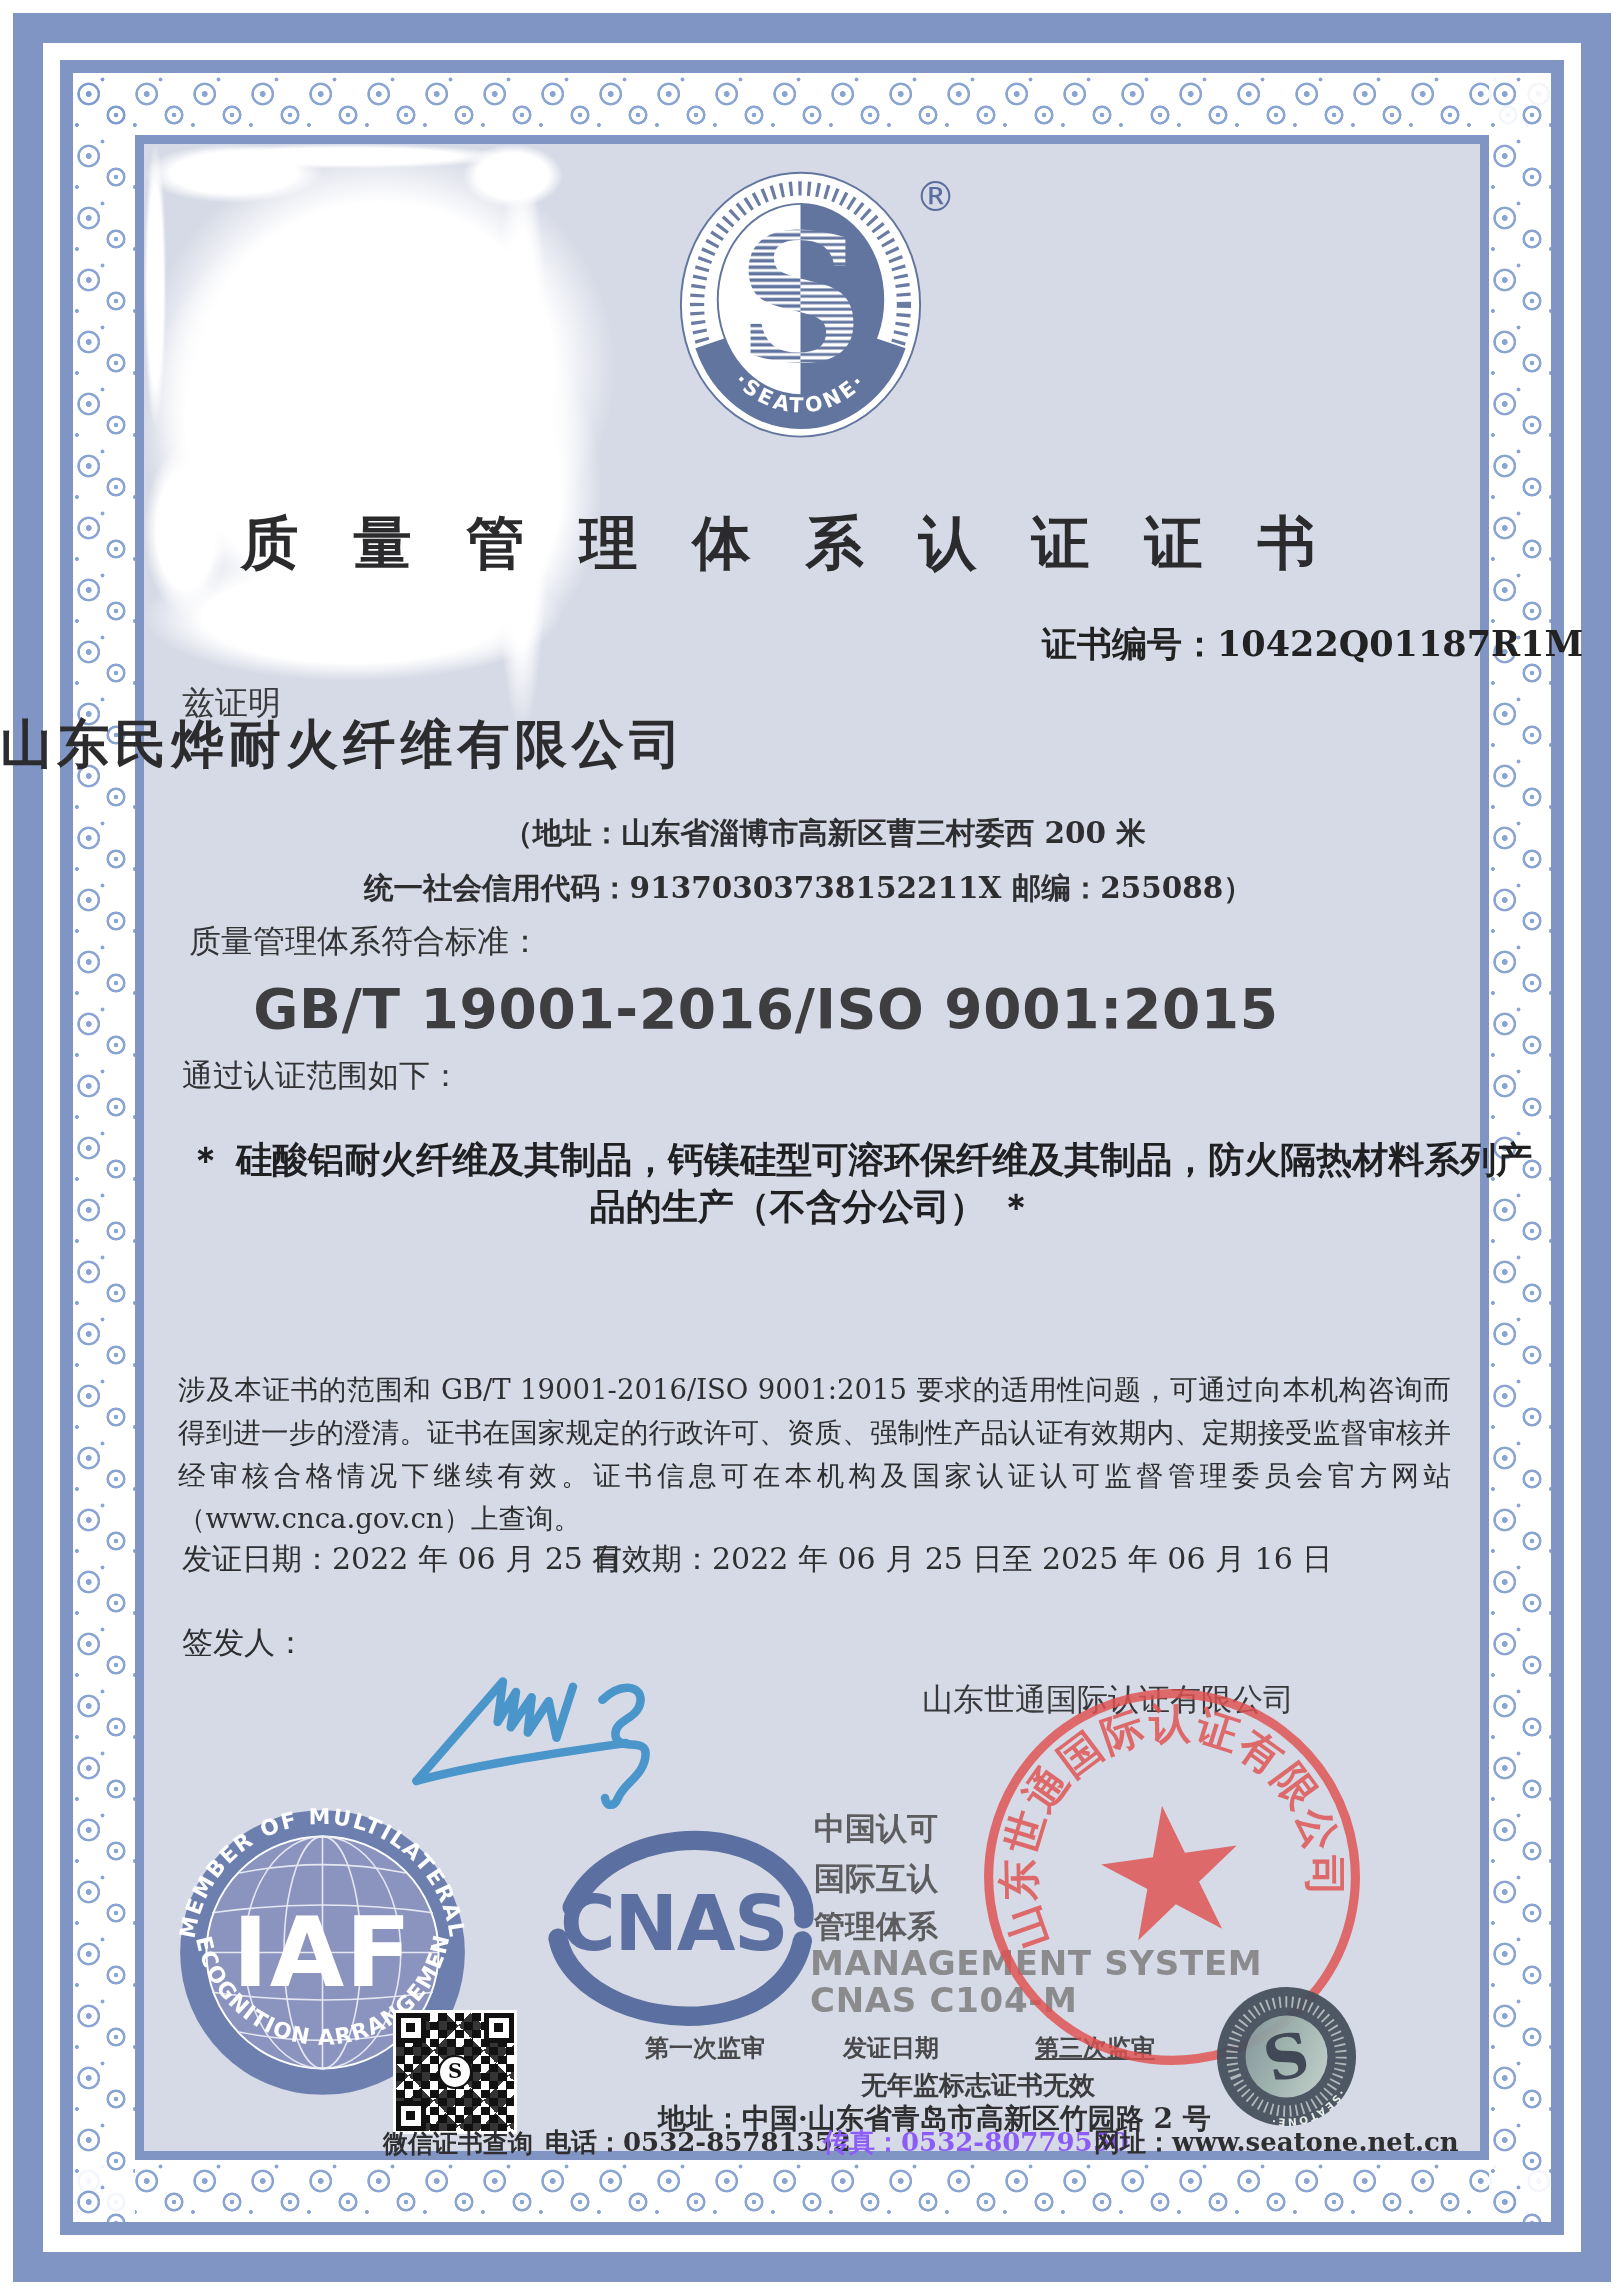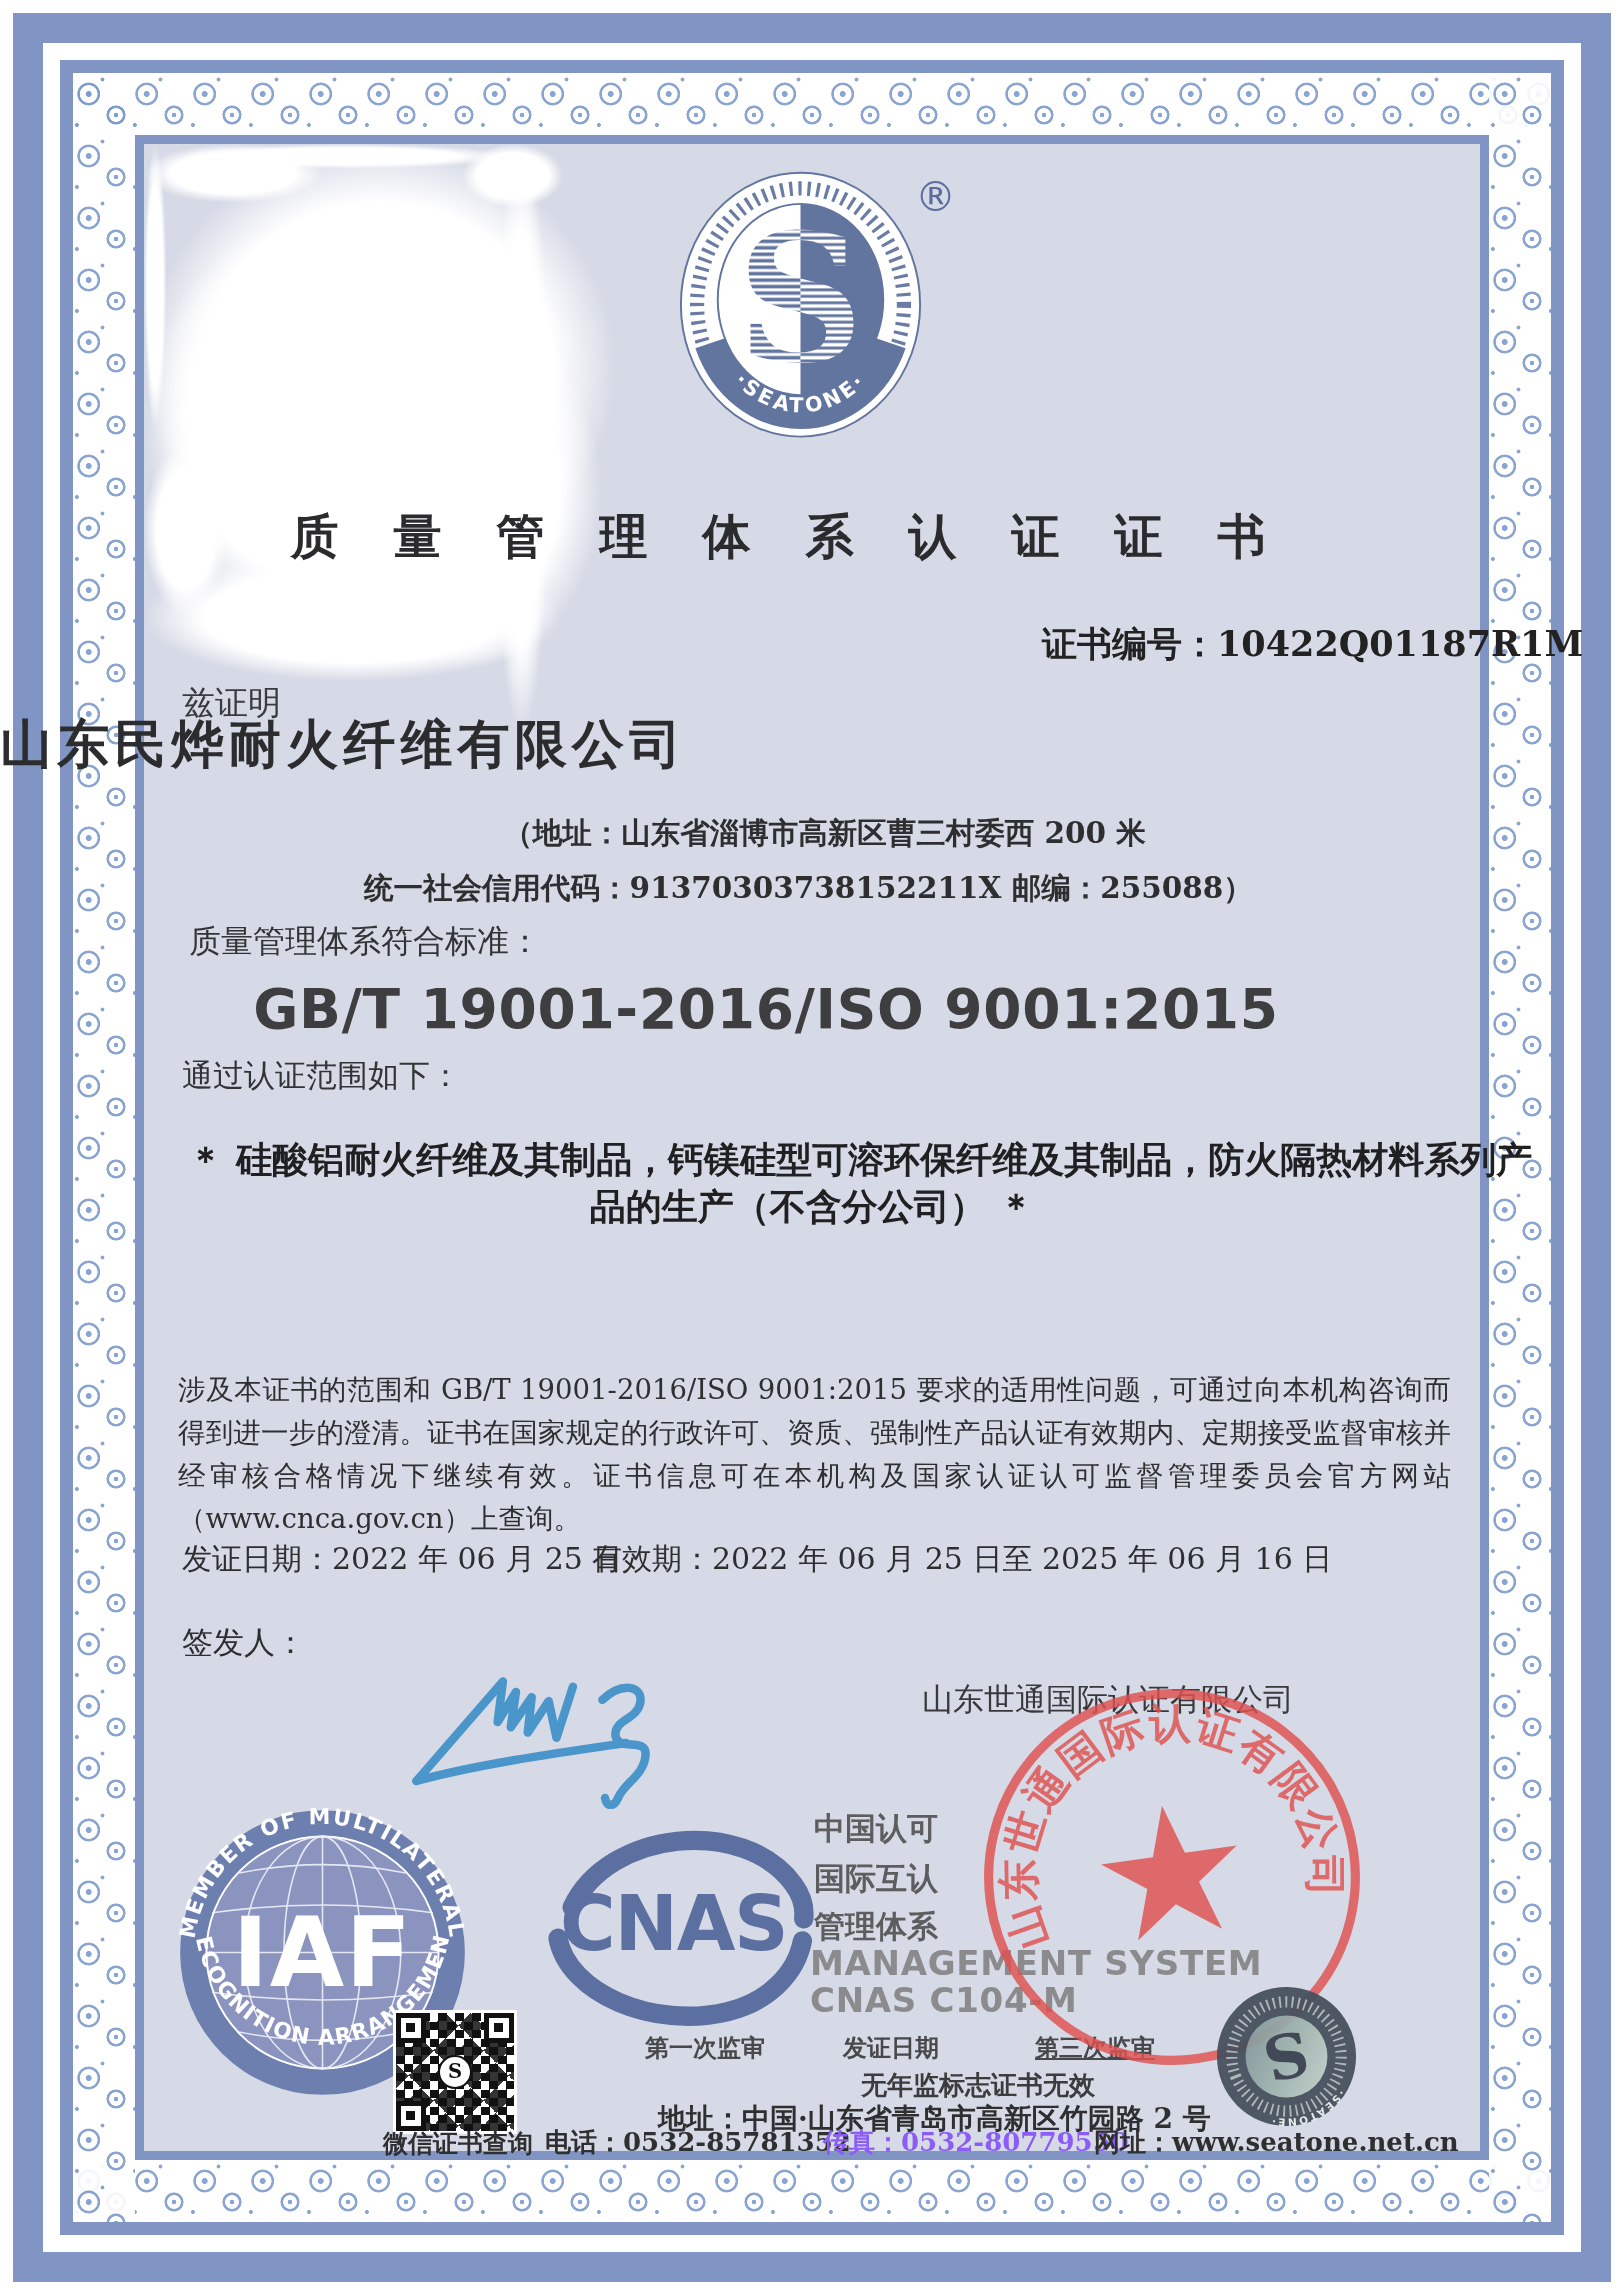--- a/index.html
+++ b/index.html
@@ -33,21 +33,21 @@
       radial-gradient(closest-side at 30% 58%, #fff 0 75%, rgba(255,255,255,0) 100%),
       radial-gradient(closest-side at 70% 66%, #fff 0 70%, rgba(255,255,255,0) 100%),
       radial-gradient(closest-side at 10% 82%, #fff 0 70%, rgba(255,255,255,0) 100%),
       radial-gradient(closest-side at 42% 88%, #fff 0 72%, rgba(255,255,255,0) 100%),
       radial-gradient(closest-side at 90% 86%, #fff 0 66%, rgba(255,255,255,0) 100%);
     background-size:497px 367px, 367px 308px, 419px 353px, 281px 471px, 524px 589px,
                     406px 655px, 563px 484px, 458px 524px, 419px 471px, 497px 537px, 406px 406px;
     background-repeat:no-repeat;z-index:1;}
   
   .abs{position:absolute;z-index:4;}
-  #page-title{left:0;width:1556px;top:505px;text-align:center;font-size:48px;font-weight:700;
+  #page-title{left:0;width:1556px;top:505px;text-align:center;font-size:58px;font-weight:700;
               letter-spacing:55px;text-indent:55px;color:#2b2b2d;}
   #cert-no{left:1042px;top:621px;font-size:35px;font-weight:700;color:#222;}
   #certify-label{left:182px;top:681px;font-size:33px;color:#3a3a3c;}
   #company-name{left:0;width:1584px;top:710px;text-align:left;font-size:52px;font-weight:700;
                 letter-spacing:5.2px;color:#2c2c2e;}
   #addr1{left:0;width:1649px;top:814px;text-align:center;font-size:29.5px;font-weight:700;color:#2e2e30;}
   #addr2{left:0;width:1617px;top:869px;text-align:center;font-size:29.5px;font-weight:700;color:#2e2e30;}
   #std-label{left:189px;top:920px;font-size:32px;color:#333335;}
   #standard{left:0;width:1532px;top:977px;text-align:center;font-size:55px;font-weight:700;
             font-family:"DejaVu Sans","Liberation Sans",sans-serif;color:#3e3e40;letter-spacing:0.7px;}

